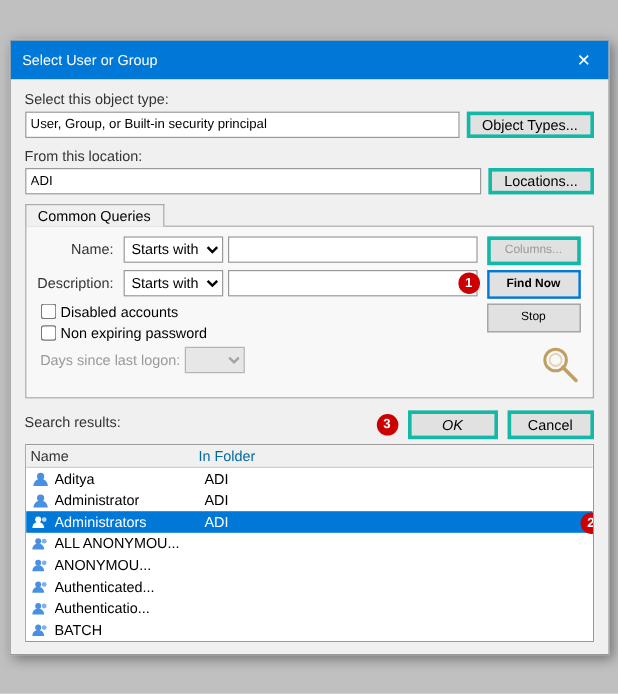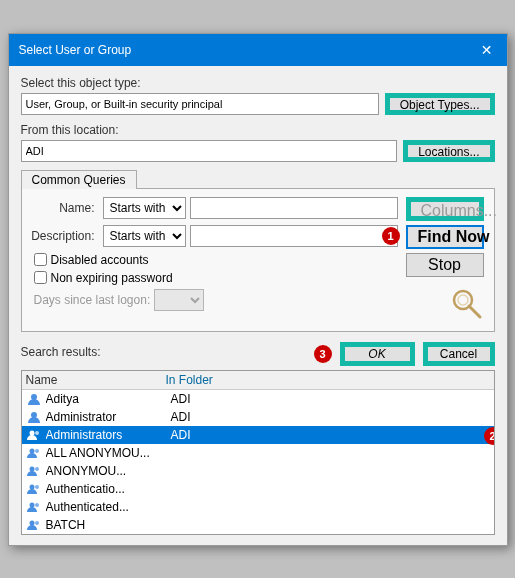--- a/index.html
+++ b/index.html
@@ -76,21 +76,21 @@
       border: 1px solid #999;
       background: white;
       padding: 2px 4px;
       font-size: 11px;
       outline: none;
     }
 
     .btn {
       height: 22px;
       padding: 0 10px;
-      border: 5px solid #14b8a6;
+      border: 3px solid #14b8a6;
       background: #e1e1e1;
       cursor: pointer;
       font-size: 12px;
       white-space: nowrap;
     }
     .btn:disabled {
       color: #999;
       cursor: default;
     }
 
@@ -177,21 +177,21 @@
     }
 
     .days-label {
       color: #999;
       text-align: right;
     }
 
     .right-btn {
       width: 78px;
       height: 24px;
-      font-size: 16px;
+      font-size: 10px;
     }
 
     .find-now-btn {
       background: #e1e1e1;
       border: 2px solid #0078d7;
       font-weight: bold;
     }
 
     .stop-btn {
       background: #e1e1e1;
@@ -454,32 +454,32 @@
           <span class="result-folder"></span>
         </div>
         <div class="result-row">
           <span class="result-icon">
             <svg width="14" height="14" viewBox="0 0 14 14">
                 <circle cx="5" cy="5" r="2.5" fill="#4a90e2"></circle>
                 <path d="M0 12c0-2.8 2.2-5 5-5s5 2.2 5 5" fill="#4a90e2"></path>
                 <circle cx="10" cy="5" r="2" fill="#4a90e2" opacity="0.7"></circle>
               </svg>
           </span>
-          <span class="result-name">Authenticatio...</span>
+          <span class="result-name">Authenticated...</span>
           <span class="result-folder"></span>
         </div>
         <div class="result-row">
           <span class="result-icon">
             <svg width="14" height="14" viewBox="0 0 14 14">
                 <circle cx="5" cy="5" r="2.5" fill="#4a90e2"></circle>
                 <path d="M0 12c0-2.8 2.2-5 5-5s5 2.2 5 5" fill="#4a90e2"></path>
                 <circle cx="10" cy="5" r="2" fill="#4a90e2" opacity="0.7"></circle>
               </svg>
           </span>
-          <span class="result-name">Authenticated...</span>
+          <span class="result-name">Authenticatio...</span>
           <span class="result-folder"></span>
         </div>
         <div class="result-row">
           <span class="result-icon">
             <svg width="14" height="14" viewBox="0 0 14 14">
                 <circle cx="5" cy="5" r="2.5" fill="#4a90e2"></circle>
                 <path d="M0 12c0-2.8 2.2-5 5-5s5 2.2 5 5" fill="#4a90e2"></path>
                 <circle cx="10" cy="5" r="2" fill="#4a90e2" opacity="0.7"></circle>
               </svg>
           </span>

